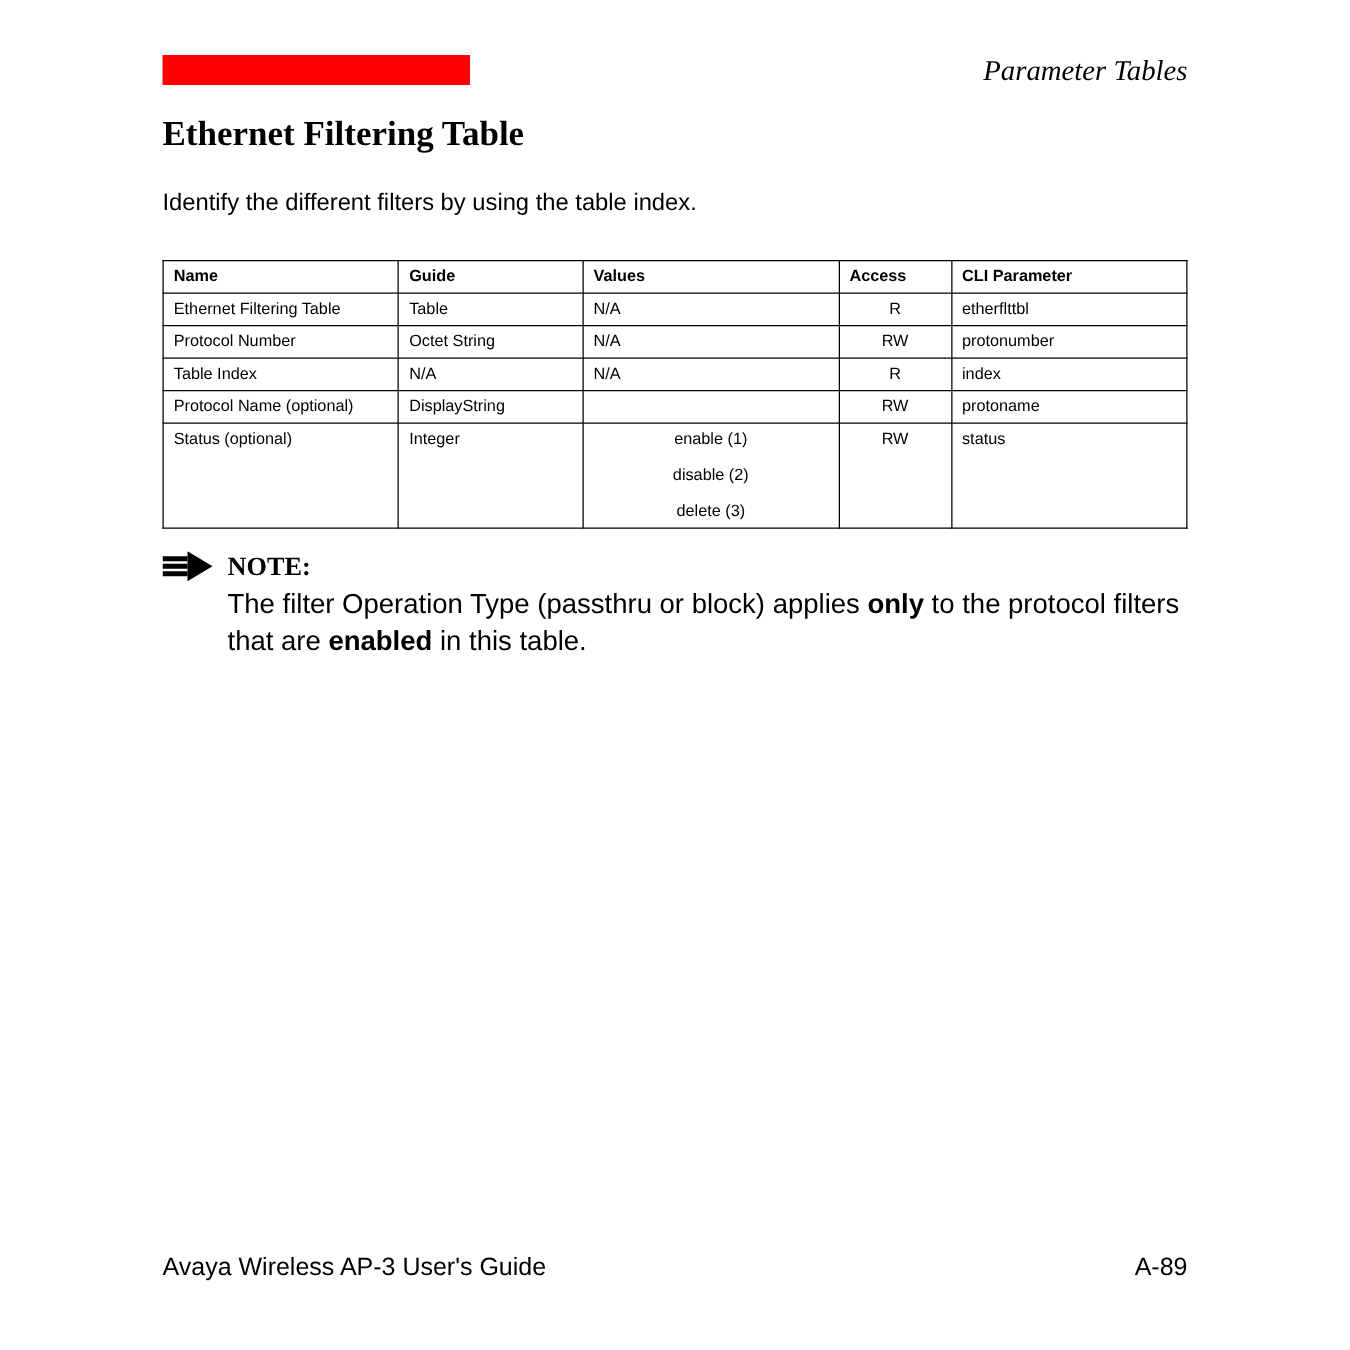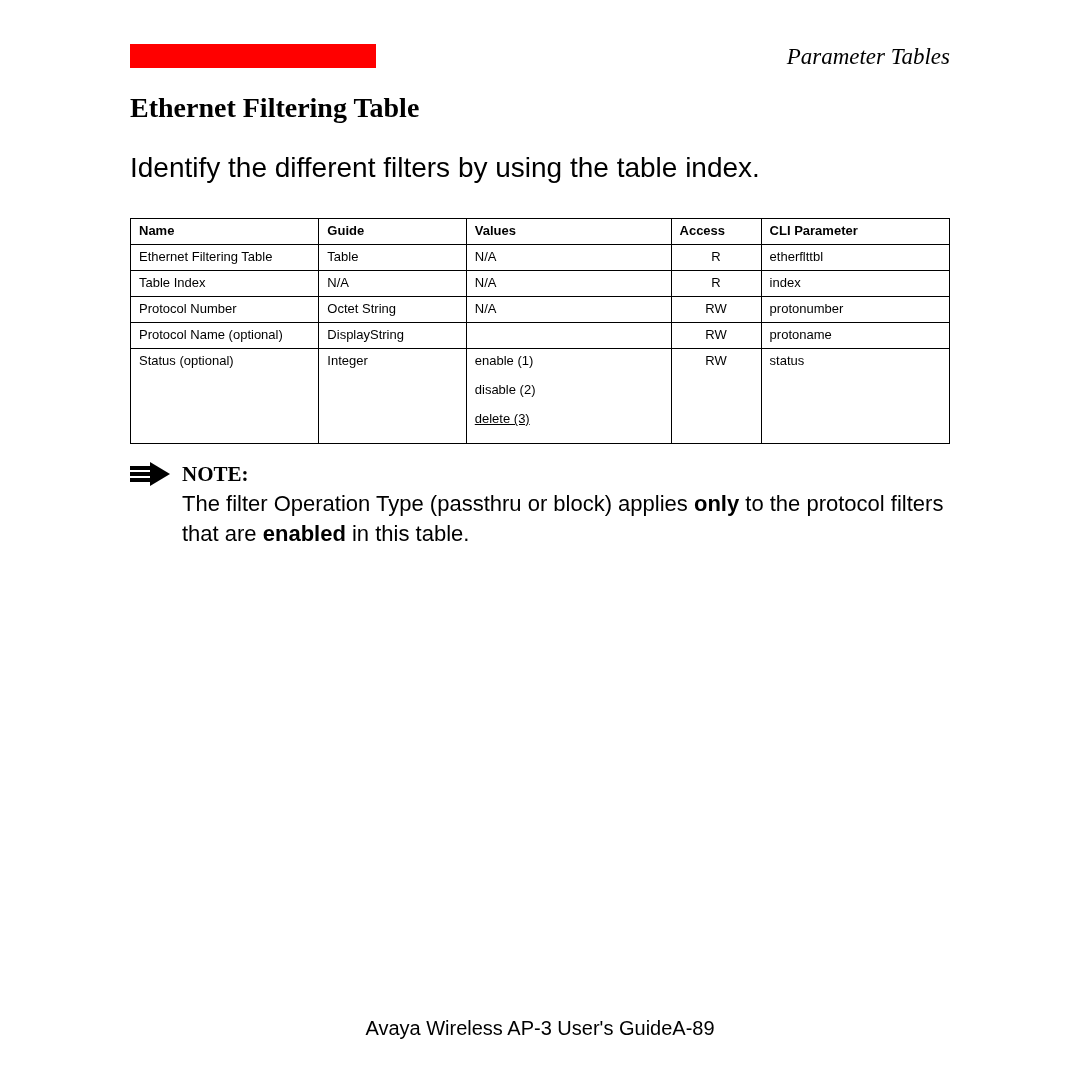--- a/index.html
+++ b/index.html
@@ -2,39 +2,39 @@
 <html><head>
 <meta charset="utf-8">
 <style>
   * { box-sizing: border-box; margin: 0; padding: 0; }
   html, body { width: 1080px; height: 1080px; background: #fff; font-family: Arial, Helvetica, sans-serif; color: #000; }
   .page { position: relative; width: 1080px; height: 1080px; padding: 44px 130px 0 130px; }
   .topbar { display: flex; align-items: flex-start; gap: 12px; }
   .redbar { width: 246px; height: 24px; background: #ff0000; }
   .header-right { flex: 1; text-align: right; font-style: italic; font-family: "Times New Roman", Times, serif; font-size: 23px; padding-top: 0; }
   .title { font-family: "Times New Roman", Times, serif; font-weight: bold; font-size: 28px; margin-top: 22px; }
-  .intro { font-size: 28px; margin-top: 28px; }
+  .intro { font-size: 19px; margin-top: 28px; }
   table.param { border-collapse: collapse; width: 100%; margin-top: 34px; }
   table.param th, table.param td { border: 1.5px solid #000; padding: 4px 8px 6px 8px; font-size: 13px; vertical-align: top; text-align: left; }
   table.param th { font-weight: bold; }
   .col-name   { width: 23%; }
   .col-type   { width: 18%; }
   .col-values { width: 25%; }
   .col-access { width: 11%; text-align: center; }
   .col-cli    { width: 23%; }
   table.param td.access { text-align: center; }
-  .values-multi div { margin-bottom: 14px; }
-  .values-multi div:last-child { margin-bottom: 11px; text-decoration: underline; }
+  .values-multi div { margin-bottom: 14px; text-align: center; }
+  .values-multi div:last-child { margin-bottom: 0; }
   .note-block { display: flex; align-items: flex-start; margin-top: 18px; }
   .note-icon { width: 48px; flex: 0 0 48px; }
   .note-icon svg { display: block; }
   .note-content { flex: 1; padding-left: 4px; }
   .note-label { font-family: Liberation Serif, serif; font-weight: bold; font-size: 21px; }
   .note-text { font-size: 22px; margin-top: 2px; line-height: 1.35; }
-  .footer { position: absolute; left: 130px; right: 130px; bottom: 40px; display: flex; justify-content: center; font-size: 20px; }
+  .footer { position: absolute; left: 130px; right: 130px; bottom: 54px; display: flex; justify-content: space-between; font-size: 20px; }
 </style>
 </head>
 <body>
 
 <div class="page">
 
   <div class="topbar">
     <div class="redbar"></div>
     <div class="header-right">Parameter Tables</div>
   </div>
@@ -55,32 +55,32 @@
     </thead>
     <tbody>
       <tr>
         <td>Ethernet Filtering Table</td>
         <td>Table</td>
         <td>N/A</td>
         <td class="access">R</td>
         <td>etherflttbl</td>
       </tr>
       <tr>
+        <td>Protocol Number</td>
+        <td>Octet String</td>
+        <td>N/A</td>
+        <td class="access">RW</td>
+        <td>protonumber</td>
+      </tr>
+      <tr>
         <td>Table Index</td>
         <td>N/A</td>
         <td>N/A</td>
         <td class="access">R</td>
         <td>index</td>
-      </tr>
-      <tr>
-        <td>Protocol Number</td>
-        <td>Octet String</td>
-        <td>N/A</td>
-        <td class="access">RW</td>
-        <td>protonumber</td>
       </tr>
       <tr>
         <td>Protocol Name (optional)</td>
         <td>DisplayString</td>
         <td></td>
         <td class="access">RW</td>
         <td>protoname</td>
       </tr>
       <tr>
         <td>Status (optional)</td>

